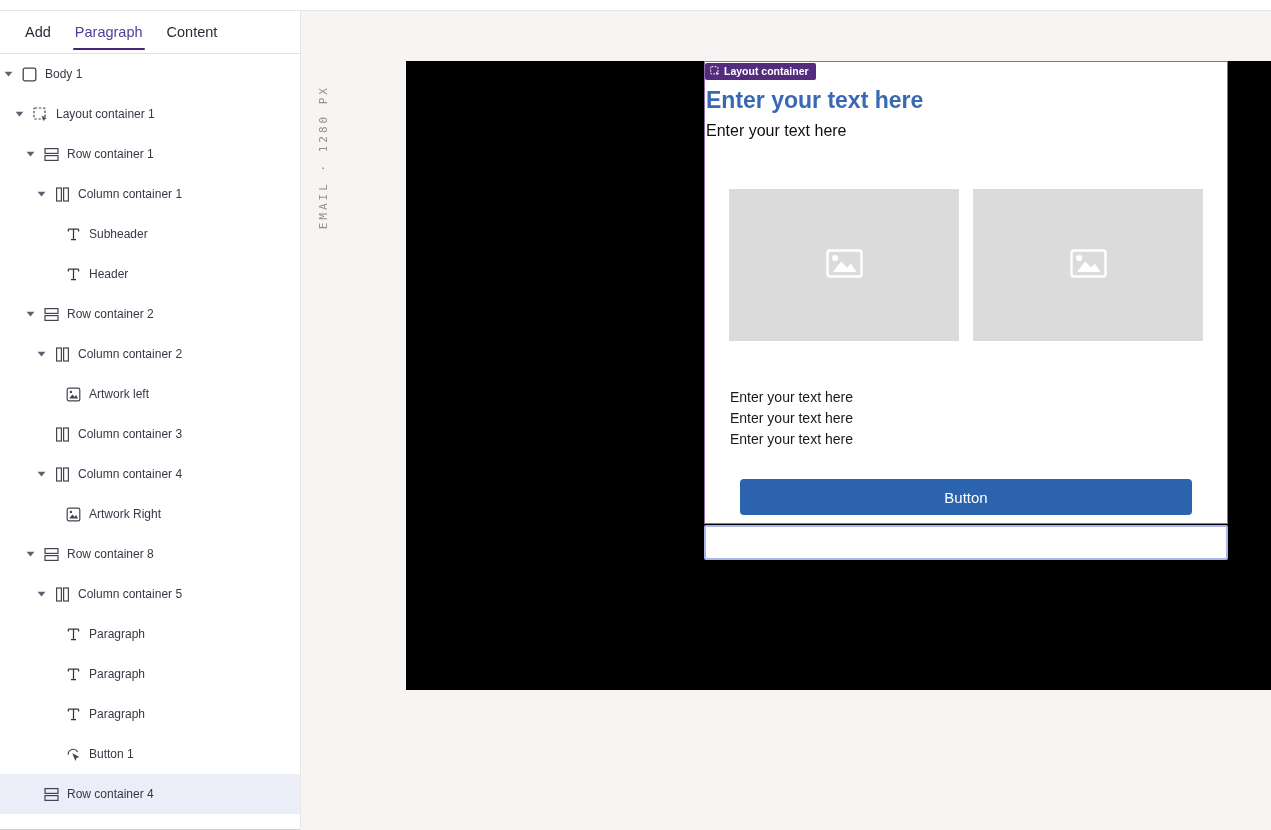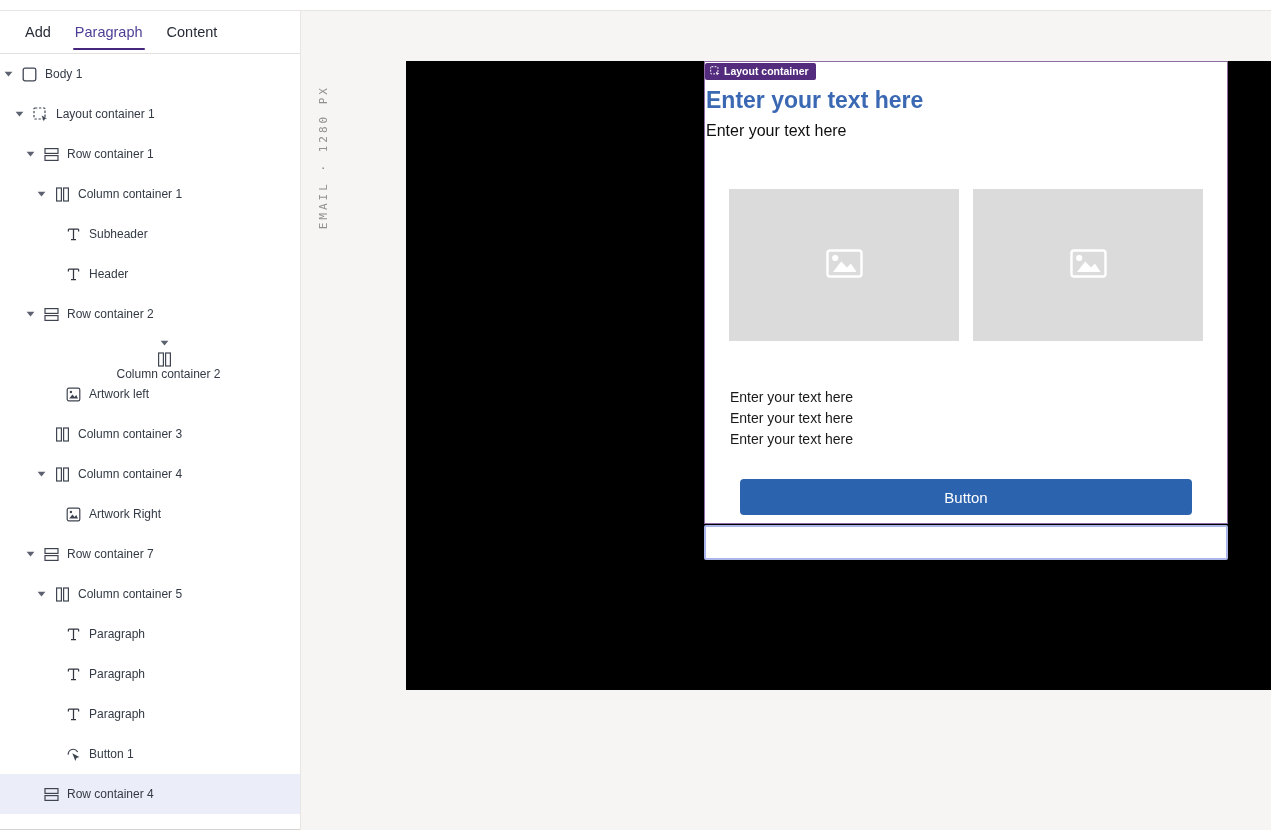--- a/index.html
+++ b/index.html
@@ -155,21 +155,21 @@
             </svg>
     </span>
     <span class="tree-icon">
             <svg width="15" height="15" viewBox="0 0 15 15">
               <rect x="1" y="1.6" width="13" height="4.8" fill="none" stroke="#3f4551" stroke-width="1.2"></rect>
               <rect x="1" y="8.6" width="13" height="4.8" fill="none" stroke="#3f4551" stroke-width="1.2"></rect>
             </svg>
           </span>
     <span class="tree-label">Row container 2</span>
   </div>
-        <div class="tree-item" style="padding-left: 37px; flex-direction: column;">
+        <div class="tree-item" style="padding-left: 37px;">
     <span class="caret">
       <svg width="9" height="6" viewBox="0 0 9 6">
               <path d="M0.6 0.8 H8.4 L4.5 5.5 Z" fill="#5c6270"></path>
             </svg>
     </span>
     <span class="tree-icon">
             <svg width="15" height="15" viewBox="0 0 15 15">
               <rect x="1.6" y="1" width="4.8" height="13" fill="none" stroke="#3f4551" stroke-width="1.2"></rect>
               <rect x="8.6" y="1" width="4.8" height="13" fill="none" stroke="#3f4551" stroke-width="1.2"></rect>
             </svg>
@@ -239,21 +239,21 @@
       <svg width="9" height="6" viewBox="0 0 9 6">
               <path d="M0.6 0.8 H8.4 L4.5 5.5 Z" fill="#5c6270"></path>
             </svg>
     </span>
     <span class="tree-icon">
             <svg width="15" height="15" viewBox="0 0 15 15">
               <rect x="1" y="1.6" width="13" height="4.8" fill="none" stroke="#3f4551" stroke-width="1.2"></rect>
               <rect x="1" y="8.6" width="13" height="4.8" fill="none" stroke="#3f4551" stroke-width="1.2"></rect>
             </svg>
           </span>
-    <span class="tree-label">Row container 7</span>
+    <span class="tree-label">Row container 8</span>
   </div>
         <div class="tree-item" style="padding-left: 37px;">
     <span class="caret">
       <svg width="9" height="6" viewBox="0 0 9 6">
               <path d="M0.6 0.8 H8.4 L4.5 5.5 Z" fill="#5c6270"></path>
             </svg>
     </span>
     <span class="tree-icon">
             <svg width="15" height="15" viewBox="0 0 15 15">
               <rect x="1.6" y="1" width="4.8" height="13" fill="none" stroke="#3f4551" stroke-width="1.2"></rect>

